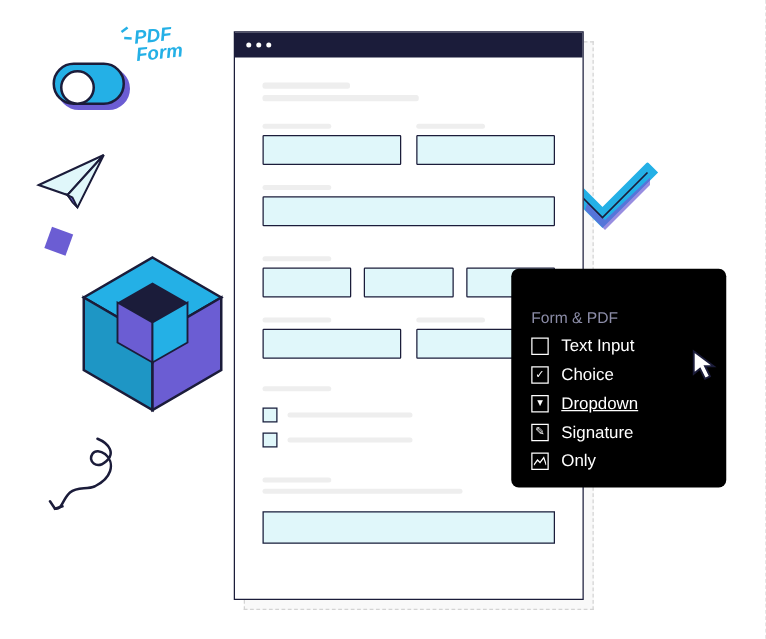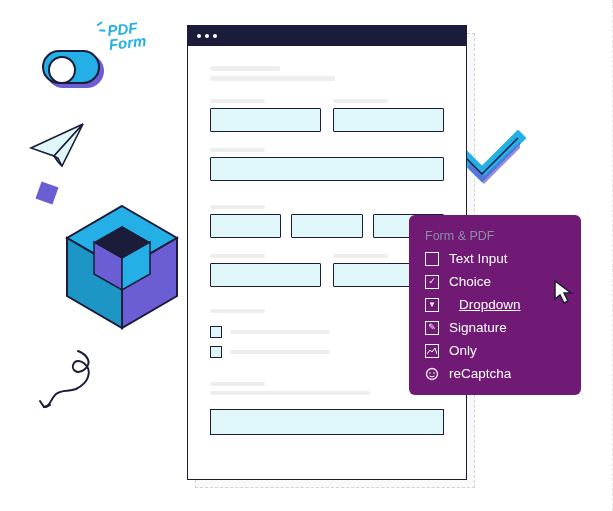--- a/index.html
+++ b/index.html
@@ -87,23 +87,23 @@
     background: #e0f7fa;
     margin-top: 14px;
   }
 
   
   .menu {
     position: absolute;
     left: 409px;
     top: 215px;
     width: 172px;
-    background: #701a75;
+    background: #000000;
     border-radius: 6px;
-    padding: 12px 0 10px 0;
+    padding: 30px 0 10px 0;
     color: #fff;
     font-size: 13.5px;
   }
   .menu-header {
     color: #8c8da8;
     font-size: 12.5px;
     padding: 2px 16px 4px 16px;
   }
   .menu-item {
     display: flex;
@@ -117,21 +117,21 @@
     width: 14px; height: 14px;
     border: 1.3px solid #fff;
     flex-shrink: 0;
     display: flex;
     align-items: center;
     justify-content: center;
     font-size: 9px;
     line-height: 1;
   }
   .menu-item.active { }
-  .menu-item.active .lbl { text-decoration: underline; margin-left: 10px; }
+  .menu-item.active .lbl { text-decoration: underline; }
 
   
   .cursor {
     position: absolute;
     left: 553px;
     top: 279px;
     pointer-events: none;
   }
 
   
@@ -351,30 +351,19 @@
   <div class="menu-item">
     <span class="ico">
       <svg width="10" height="10">
           <polyline points="0,8 3,4 5,6 8,2 10,8" fill="none" stroke="#fff" stroke-width="1"></polyline>
         </svg>
     </span>
     <span class="lbl">Only</span>
   </div>
 
 
-  <div class="menu-item">
-    <span class="ico ico-noborder">
-      <svg width="14" height="14">
-          <circle cx="7" cy="7" r="5.5" fill="none" stroke="#fff" stroke-width="1.3"></circle>
-          <circle cx="5" cy="6" r="0.8" fill="#fff"></circle>
-          <circle cx="9" cy="6" r="0.8" fill="#fff"></circle>
-          <path d="M4.5,9 Q7,11 9.5,9" fill="none" stroke="#fff" stroke-width="1"></path>
-        </svg>
-    </span>
-    <span class="lbl">reCaptcha</span>
-  </div>
 </div>
 
 <svg class="cursor" width="22" height="26">
   <polygon points="2,2 2,20 7,16 11,24 15,22 11,14 18,14" fill="#fff" stroke="#1b1c3a" stroke-width="1.5"></polygon>
 </svg>
 
 <div class="right-line"></div>
 
 </body></html>

